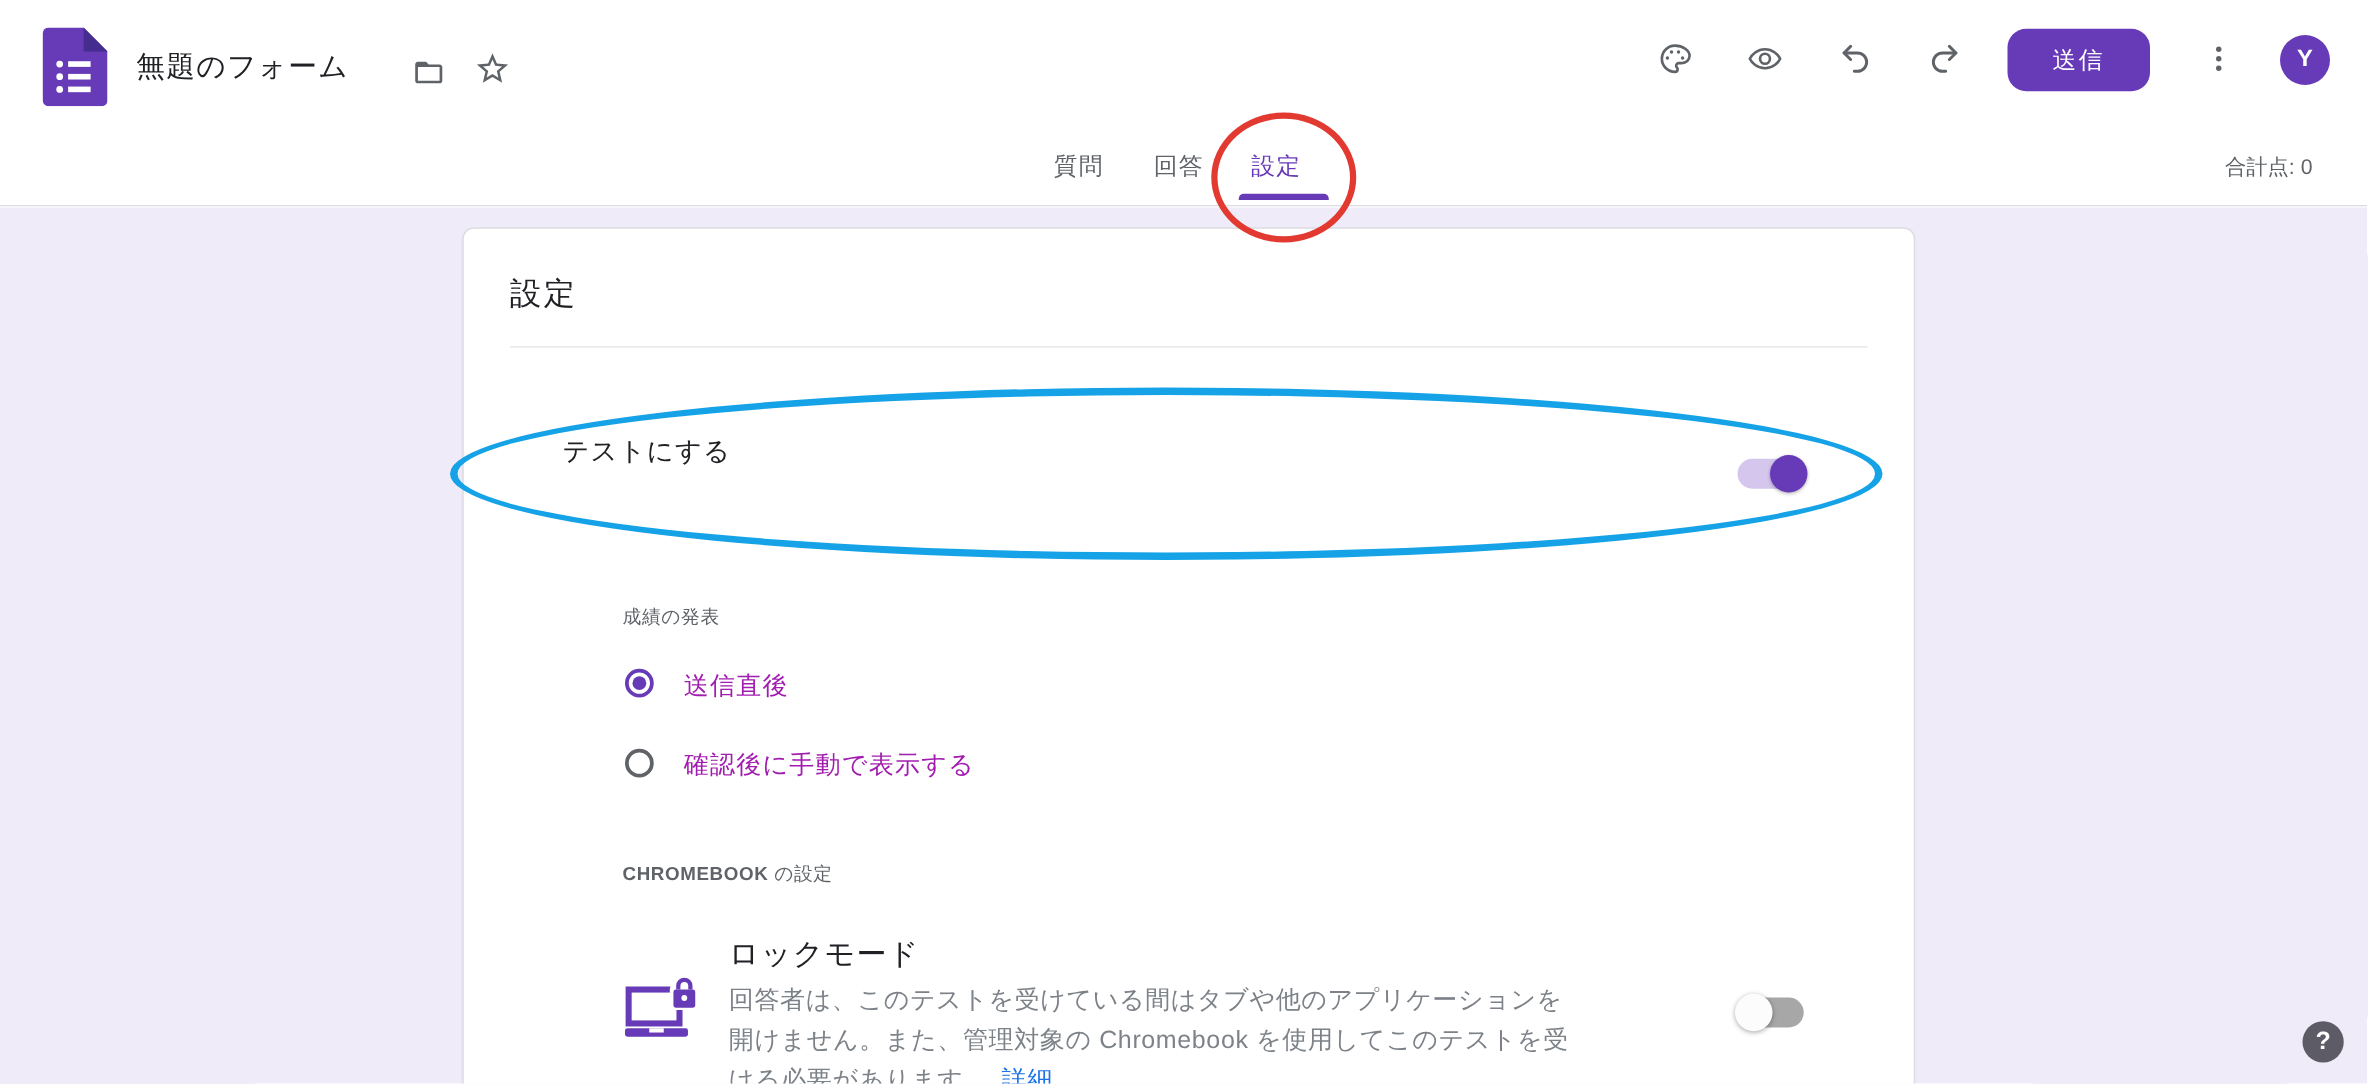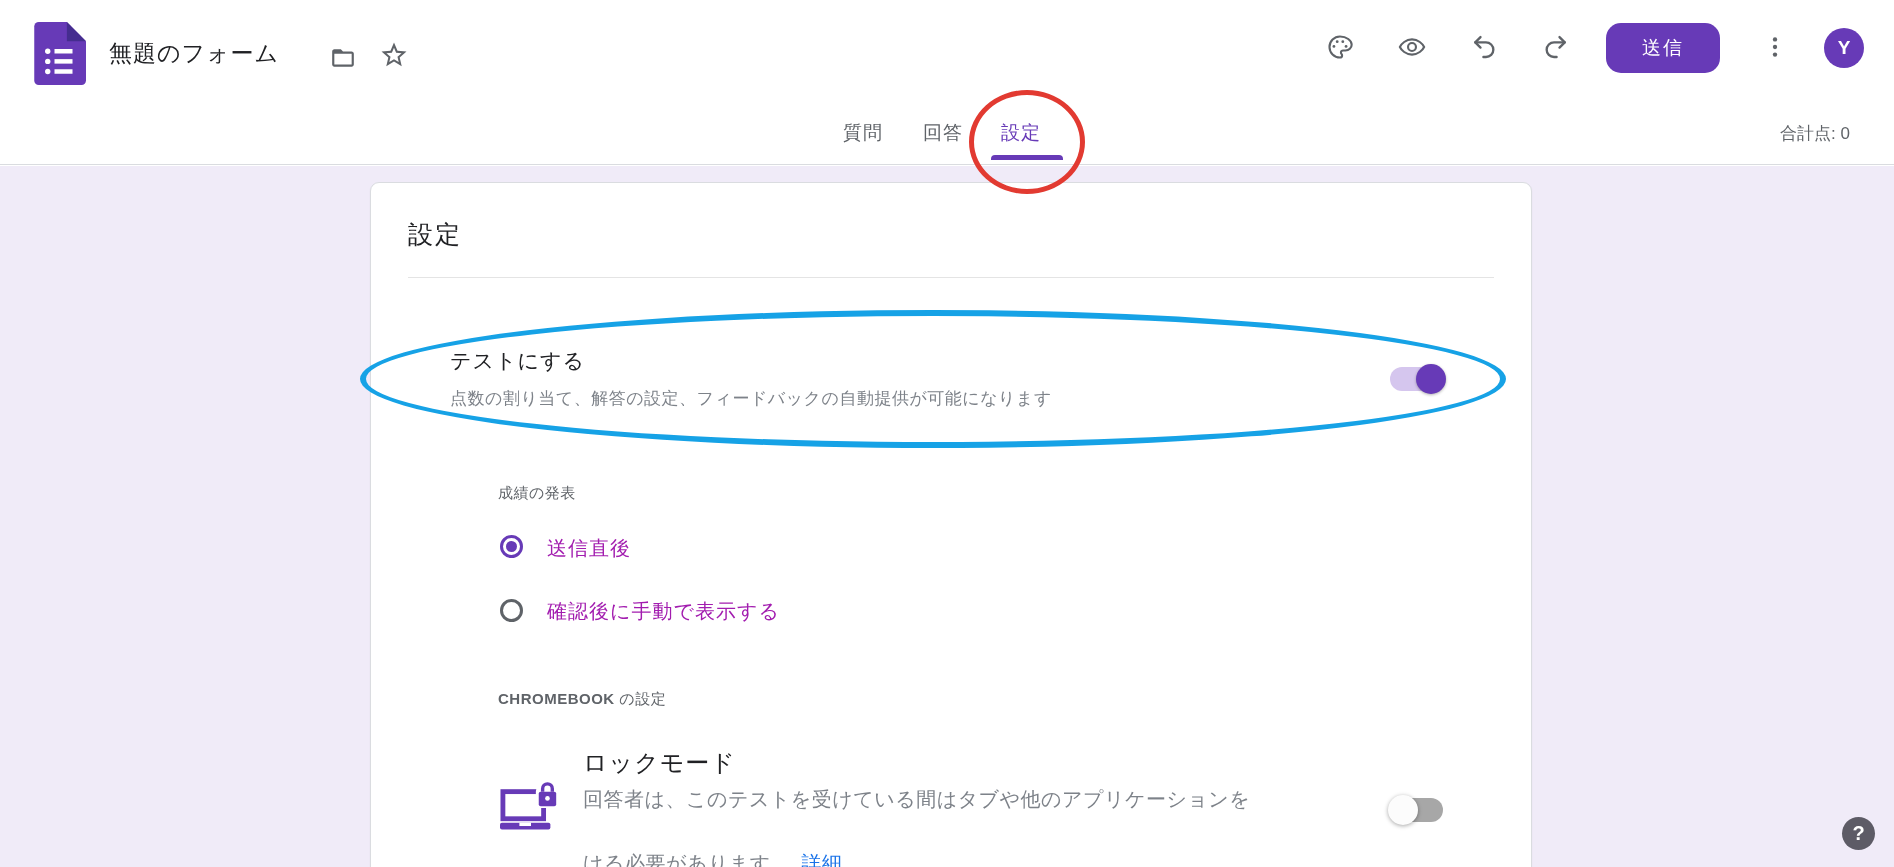--- a/index.html
+++ b/index.html
@@ -169,21 +169,20 @@
   </div>
 
   <div class="page-bg"></div>
 
   <div class="card"></div>
 
   <div class="card-heading">設定</div>
   <div class="card-divider"></div>
 
   <div class="quiz-title">テストにする</div>
-  <div class="quiz-desc">点数の割り当て、解答の設定、フィードバックの自動提供が可能になります</div>
 
   <div class="toggle toggle-quiz">
     <div class="track"></div>
     <div class="knob"></div>
   </div>
 
   <div class="section-label grades-label">成績の発表</div>
 
   <div class="radio radio-selected radio1"></div>
   <div class="radio-label radio1-label">送信直後</div>
@@ -202,20 +201,21 @@
       <rect x="20" y="44" width="12" height="3.5" fill="#fff"></rect>
       <path d="M42 12 v-3 a7 7 0 0 1 14 0 v3" fill="none" stroke="#fff" stroke-width="9"></path>
       <rect x="37" y="9" width="24" height="20" rx="3" fill="#fff"></rect>
       <path d="M44 12 v-3 a5 5 0 0 1 10 0 v3" fill="none" stroke="#673ab7" stroke-width="3.5"></path>
       <rect x="40" y="12" width="18" height="15" rx="2" fill="#673ab7"></rect>
       <circle cx="49" cy="19" r="2.4" fill="#fff"></circle>
     </svg>
   </div>
 
   <div class="lock-desc lock-desc1">回答者は、このテストを受けている間はタブや他のアプリケーションを</div>
+  <div class="lock-desc lock-desc2">開けません。また、管理対象の Chromebook を使用してこのテストを受</div>
   <div class="lock-desc lock-desc3"><span>ける必要があります。</span><span class="detail-link">詳細</span></div>
 
   <div class="toggle toggle-lock">
     <div class="track"></div>
     <div class="knob"></div>
   </div>
 
   <div class="red-circle"></div>
   <div class="blue-ellipse"></div>
 

